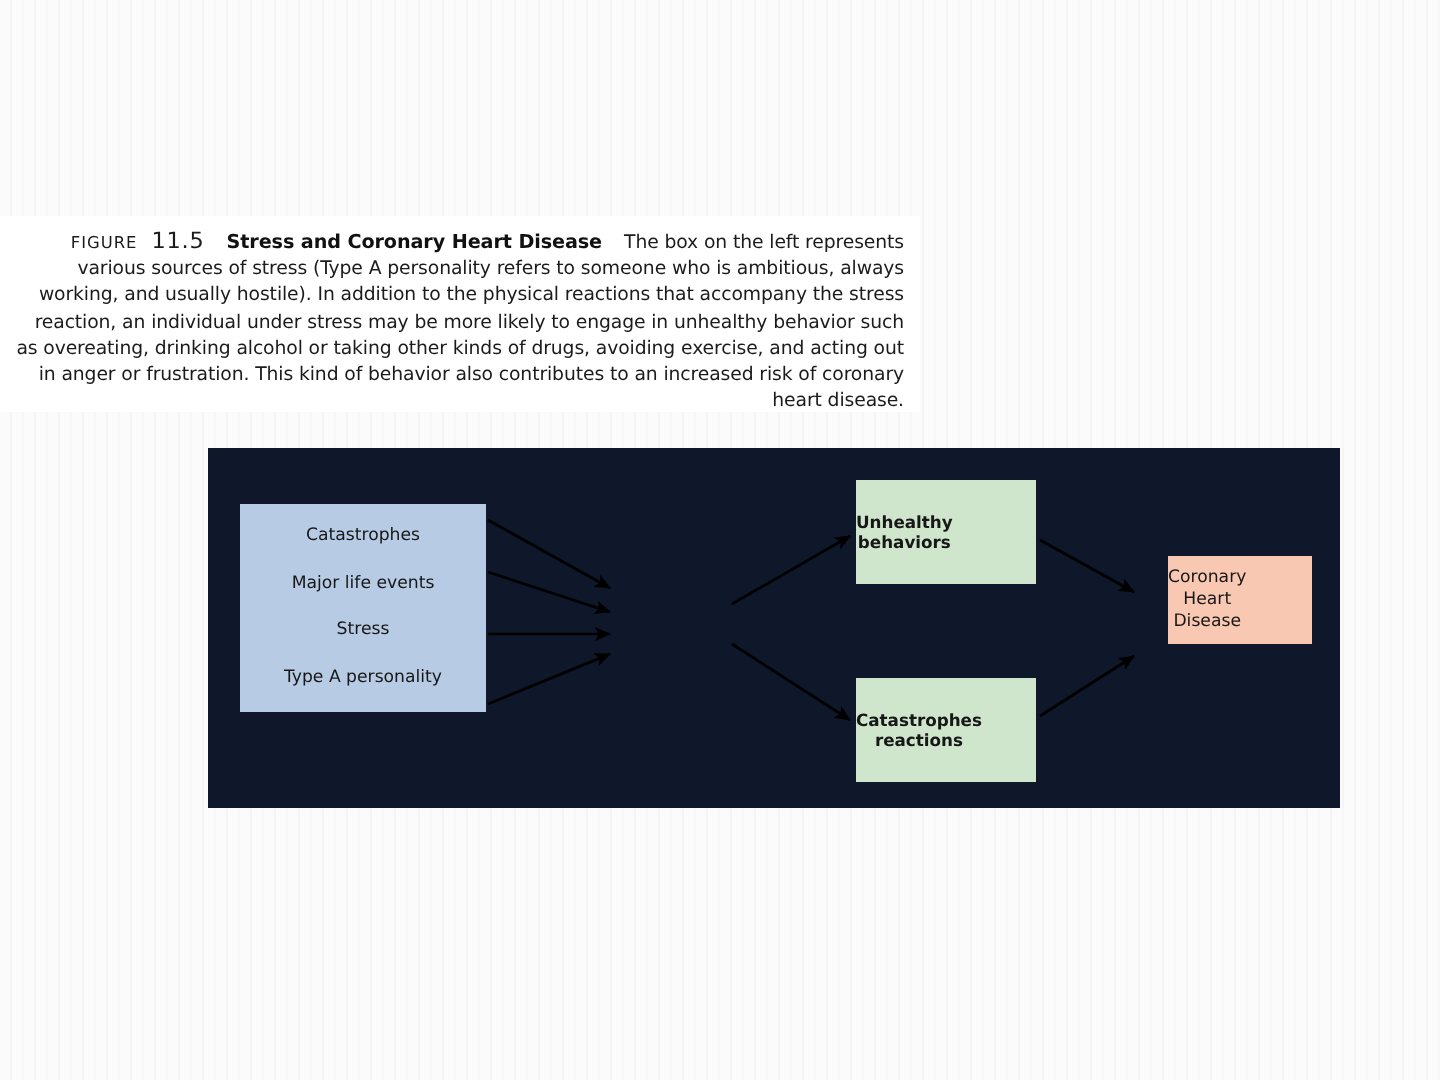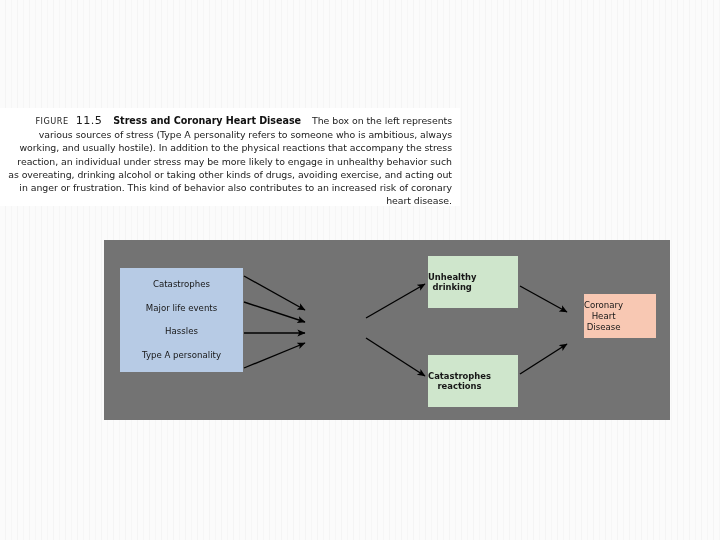--- a/index.html
+++ b/index.html
@@ -57,24 +57,24 @@
     font-size: 9.6px;
     color: #111111;
   }
   .cap-gap-sm { display: inline-block; width: 7px; }
   .cap-gap-lg { display: inline-block; width: 11px; }
 
   
   .diagram-panel {
     position: absolute;
     left: 104px;
-    top: 240px;
+    top: 224px;
     width: 566px;
     height: 180px;
-    background: #737373;
+    background: #0f172a;
   }
   .diagram-inner {
     position: absolute;
     left: 0; top: 0;
     width: 566px;
     height: 180px;
   }
 
   .node {
     position: absolute;
@@ -185,29 +185,29 @@
         <line x1="262" y1="98" x2="321" y2="136"></line>
 
         <line x1="416" y1="46" x2="463" y2="72"></line>
         <line x1="416" y1="134" x2="463" y2="104"></line>
       </g>
     </svg>
 
     <div class="node node-sources">
       <div class="source-item">Catastrophes</div>
       <div class="source-item">Major life events</div>
-      <div class="source-item">Hassles</div>
+      <div class="source-item">Stress</div>
       <div class="source-item">Type A personality</div>
     </div>
 
 
     <div class="node node-green node-unhealthy">
       <div>
         <div>Unhealthy</div>
-        <div>drinking</div>
+        <div>behaviors</div>
       </div>
     </div>
 
     <div class="node node-green node-physio">
       <div>
         <div>Catastrophes</div>
         <div>reactions</div>
       </div>
     </div>
 

